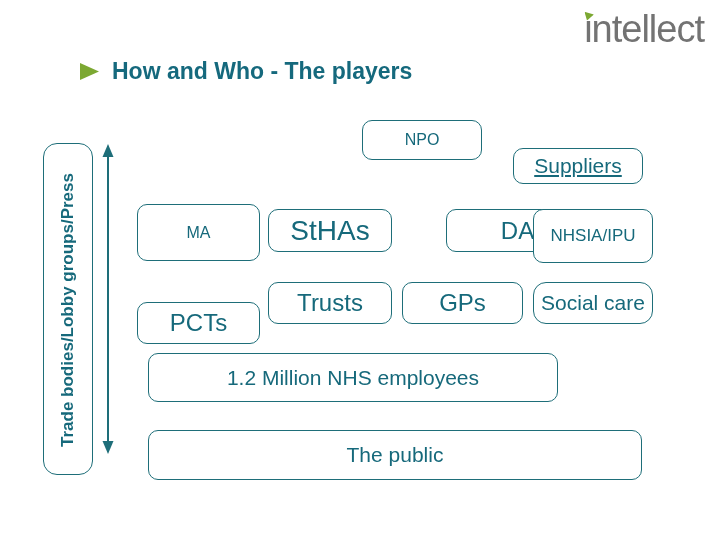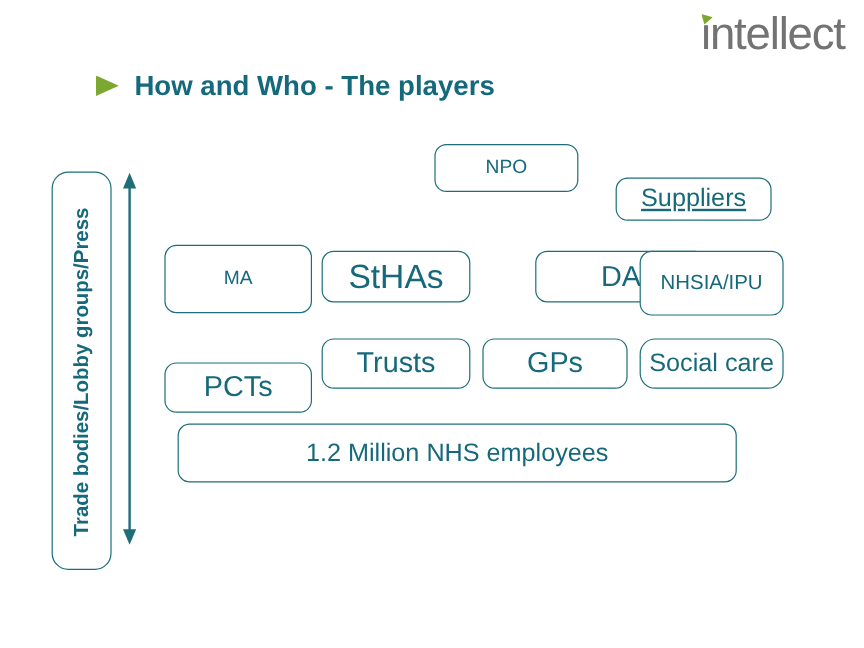--- a/index.html
+++ b/index.html
@@ -28,21 +28,21 @@
   .b-npo{left:362px;top:120px;width:120px;height:40px;font-size:16px;}
   .b-sup{left:513px;top:148px;width:130px;height:36px;font-size:21px;text-decoration:underline;}
   .b-ma   {left:137px;top:204px;width:123px;height:57px;font-size:16px;}
   .b-sthas{left:268px;top:209px;width:124px;height:43px;font-size:28px;}
   .b-da   {left:402px;top:209px;width:143px;height:43px;font-size:24px;margin-left:44px;}
   .b-nhsia{left:533px;top:209px;width:120px;height:54px;font-size:17px;}
   .b-pcts  {left:137px;top:282px;width:123px;height:42px;font-size:24px;margin-top:20px;}
   .b-trusts{left:268px;top:282px;width:124px;height:42px;font-size:24px;text-align:center;}
   .b-gps   {left:402px;top:282px;width:121px;height:42px;font-size:24px;}
   .b-social{left:533px;top:282px;width:120px;height:42px;font-size:21px;border-radius:13px;}
-  .b-emp{left:148px;top:353px;width:466px;height:49px;font-size:21px;}
+  .b-emp{left:148px;top:353px;width:410px;height:49px;font-size:21px;}
   .b-pub{left:148px;top:430px;width:494px;height:50px;font-size:21px;}
   
   .v-box{position:absolute;left:43px;top:143px;width:50px;height:332px;
          border:1.5px solid #1e6e79;border-radius:14px;background:#fff;box-sizing:border-box;}
   .v-label{position:absolute;left:0;top:0;width:332px;height:47px;line-height:47px;
          text-align:center;color:#16697b;font-size:17px;font-weight:bold;white-space:nowrap;
          transform-origin:0 0;transform:rotate(-90deg) translateX(-332px);}
   
   .arrow-wrap{position:absolute;left:101px;top:144px;width:14px;height:310px;}
 </style>
@@ -81,14 +81,15 @@
   <div class="node b-sthas">StHAs</div>
   <div class="node b-da">DA</div>
   <div class="node b-nhsia">NHSIA/IPU</div>
 
   <div class="node b-pcts">PCTs</div>
   <div class="node b-trusts">Trusts</div>
   <div class="node b-gps">GPs</div>
   <div class="node b-social">Social care</div>
 
   <div class="node b-emp">1.2 Million NHS employees</div>
+  <div class="node b-pub">The public</div>
 
 </div>
 
 </body></html>

